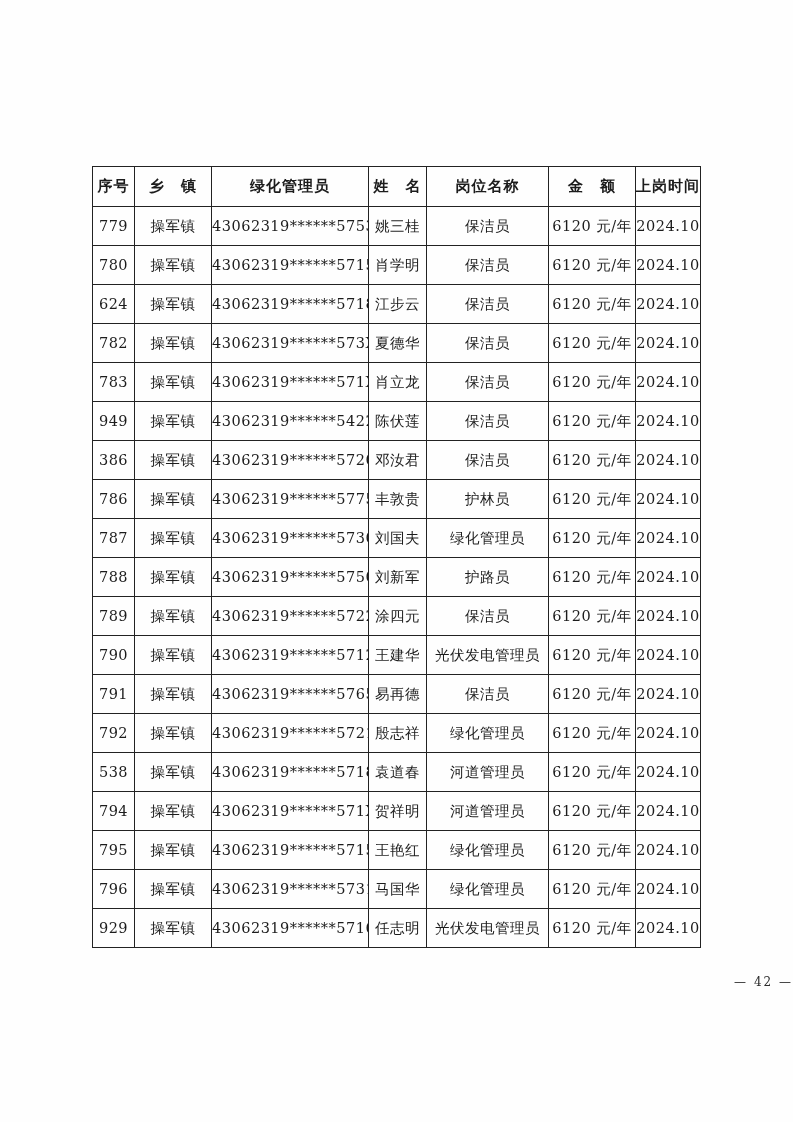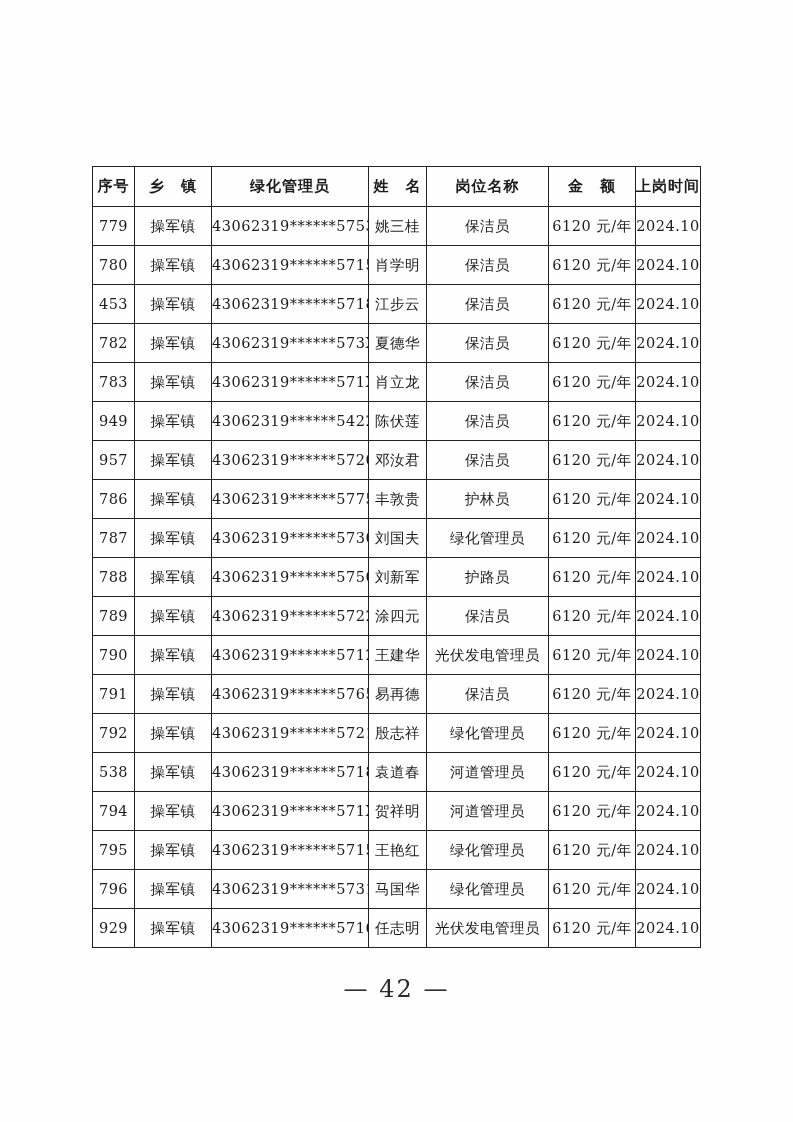--- a/index.html
+++ b/index.html
@@ -46,22 +46,22 @@
   col.c1 { width: 77px; }
   col.c2 { width: 157px; }
   col.c3 { width: 58px; }
   col.c4 { width: 122px; }
   col.c5 { width: 87px; }
   col.c6 { width: 65px; }
   .page-number {
     position: absolute;
     left: 0; right: 0;
     top: 975px;
-    text-align: center;
-    font-size: 24px;
+    text-align: right;
+    font-size: 12px;
     letter-spacing: 2px;
     color: #2a2a2a;
   }
 </style>
 </head>
 <body>
 
 <div class="page">
 
   <table class="roster">
@@ -98,21 +98,21 @@
         <tr>
           <td>780</td>
           <td>操军镇</td>
           <td>43062319******5715</td>
           <td>肖学明</td>
           <td>保洁员</td>
           <td>6120 元/年</td>
           <td>2024.10</td>
         </tr>
         <tr>
-          <td>453</td>
+          <td>624</td>
           <td>操军镇</td>
           <td>43062319******5718</td>
           <td>江步云</td>
           <td>保洁员</td>
           <td>6120 元/年</td>
           <td>2024.10</td>
         </tr>
         <tr>
           <td>782</td>
           <td>操军镇</td>
@@ -134,21 +134,21 @@
         <tr>
           <td>949</td>
           <td>操军镇</td>
           <td>43062319******5422</td>
           <td>陈伏莲</td>
           <td>保洁员</td>
           <td>6120 元/年</td>
           <td>2024.10</td>
         </tr>
         <tr>
-          <td>957</td>
+          <td>386</td>
           <td>操军镇</td>
           <td>43062319******5720</td>
           <td>邓汝君</td>
           <td>保洁员</td>
           <td>6120 元/年</td>
           <td>2024.10</td>
         </tr>
         <tr>
           <td>786</td>
           <td>操军镇</td>

